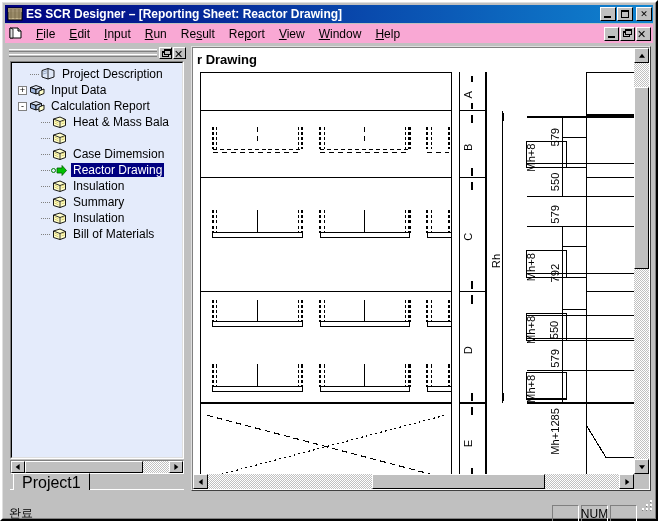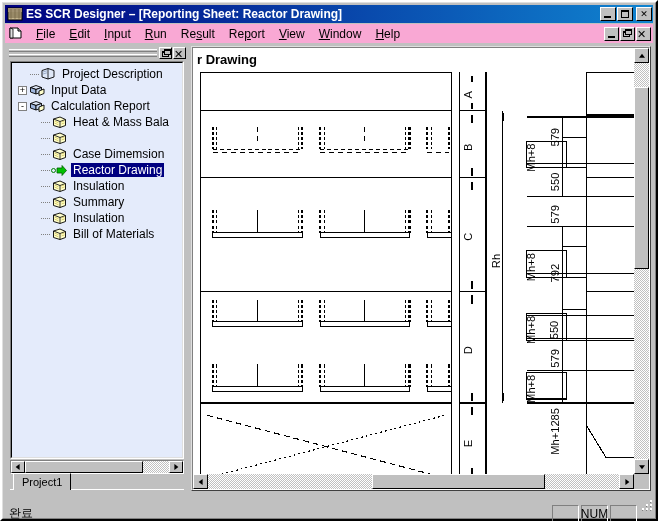--- a/index.html
+++ b/index.html
@@ -104,21 +104,21 @@
       border-right:1px solid #000000;border-bottom:1px solid #000000;box-sizing:border-box;}
   .tri{position:absolute;left:50%;top:50%;width:0;height:0;}
   .tri-l{transform:translate(-60%,-50%);border-top:3px solid transparent;border-bottom:3px solid transparent;border-right:4px solid #000;}
   .tri-r{transform:translate(-40%,-50%);border-top:3px solid transparent;border-bottom:3px solid transparent;border-left:4px solid #000;}
   .tri-u{transform:translate(-50%,-55%);border-left:3px solid transparent;border-right:3px solid transparent;border-bottom:4px solid #000;}
   .tri-d{transform:translate(-50%,-45%);border-left:3px solid transparent;border-right:3px solid transparent;border-top:4px solid #000;}
 
   .lp-tabs{position:absolute;left:3px;bottom:1px;right:3px;height:17px;}
   .lp-tab{position:absolute;left:3px;top:0;height:17px;padding:1px 8px 0 8px;background:#c0c0c0;
       border-top:1px solid #ffffff;border-left:1px solid #ffffff;border-right:1px solid #000000;
-      font-size:11px;color:#000;box-sizing:border-box;line-height:15px;}
+      font-size:16px;color:#000;box-sizing:border-box;line-height:15px;}
   .lp-tabline{position:absolute;left:0;right:0;top:16px;border-top:1px solid #ffffff;}
 
   
   .mdichild{position:absolute;left:186px;top:2px;right:2px;bottom:2px;background:#c0c0c0;
       border-top:1px solid #dfdfdf;border-left:1px solid #dfdfdf;
       border-right:1px solid #404040;border-bottom:1px solid #404040;box-sizing:border-box;}
   .mdi-in{position:absolute;left:0;top:0;right:0;bottom:0;
       border-top:1px solid #808080;border-left:1px solid #808080;
       border-right:1px solid #ffffff;border-bottom:1px solid #ffffff;box-sizing:border-box;background:#ffffff;}
   .sheet{position:absolute;left:0;top:0;right:15px;bottom:15px;background:#ffffff;overflow:hidden;}

